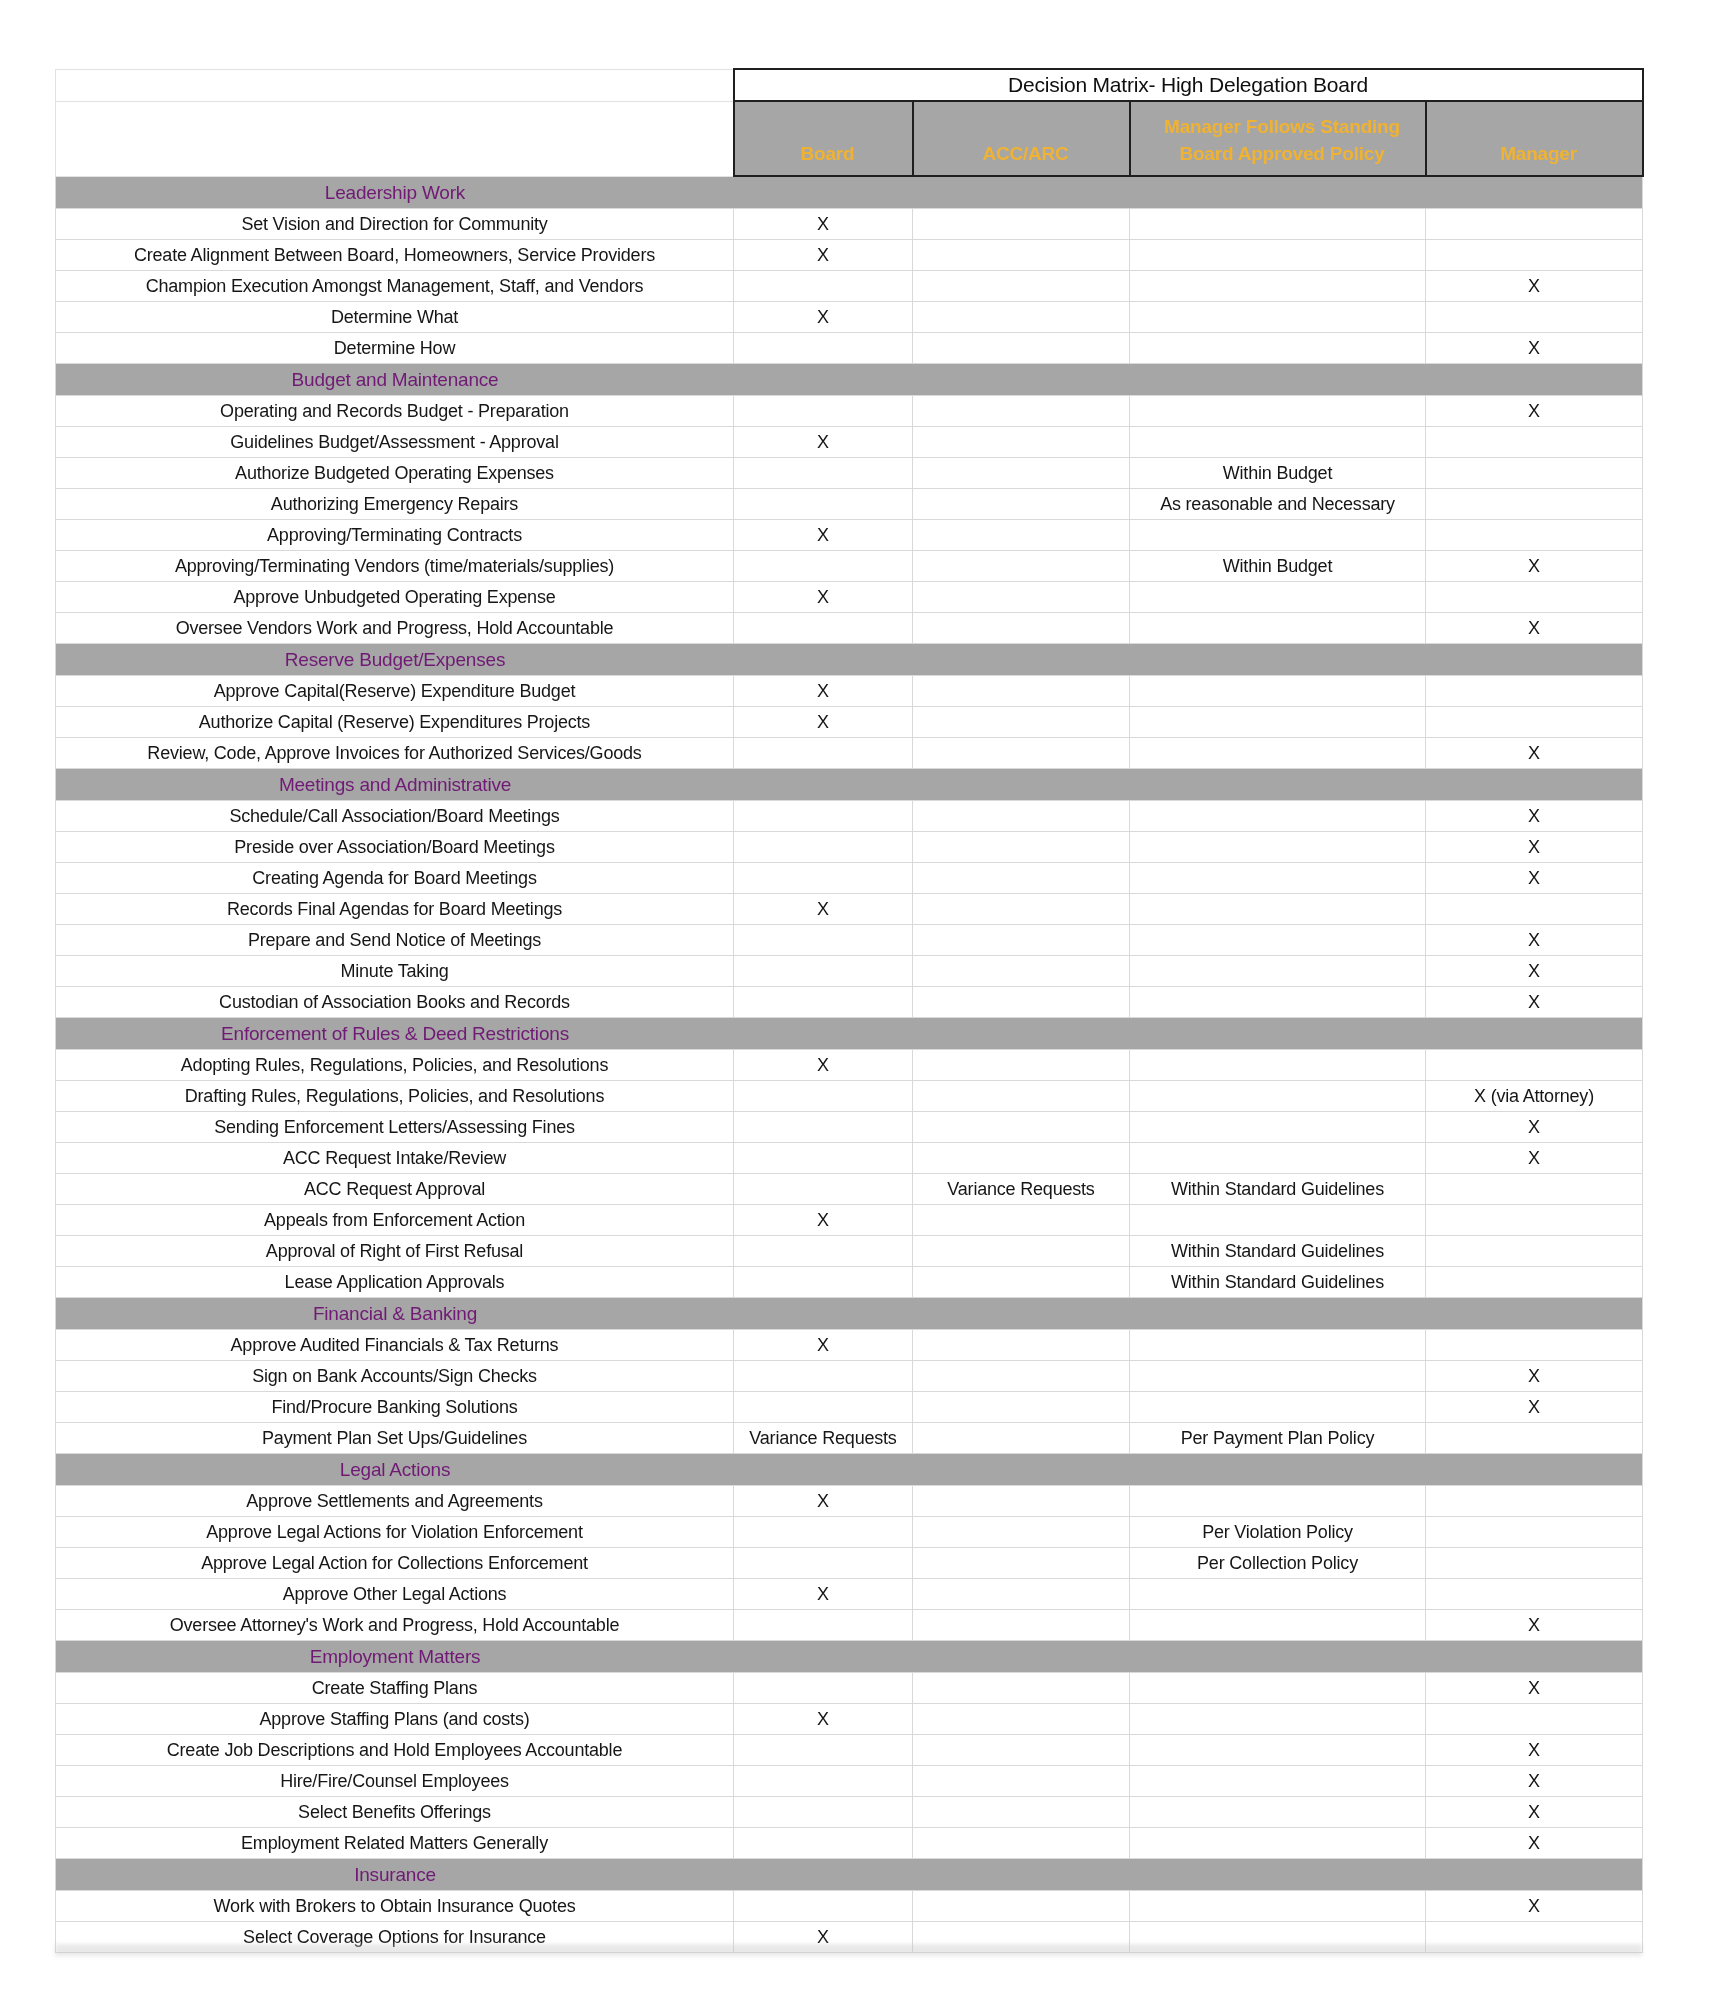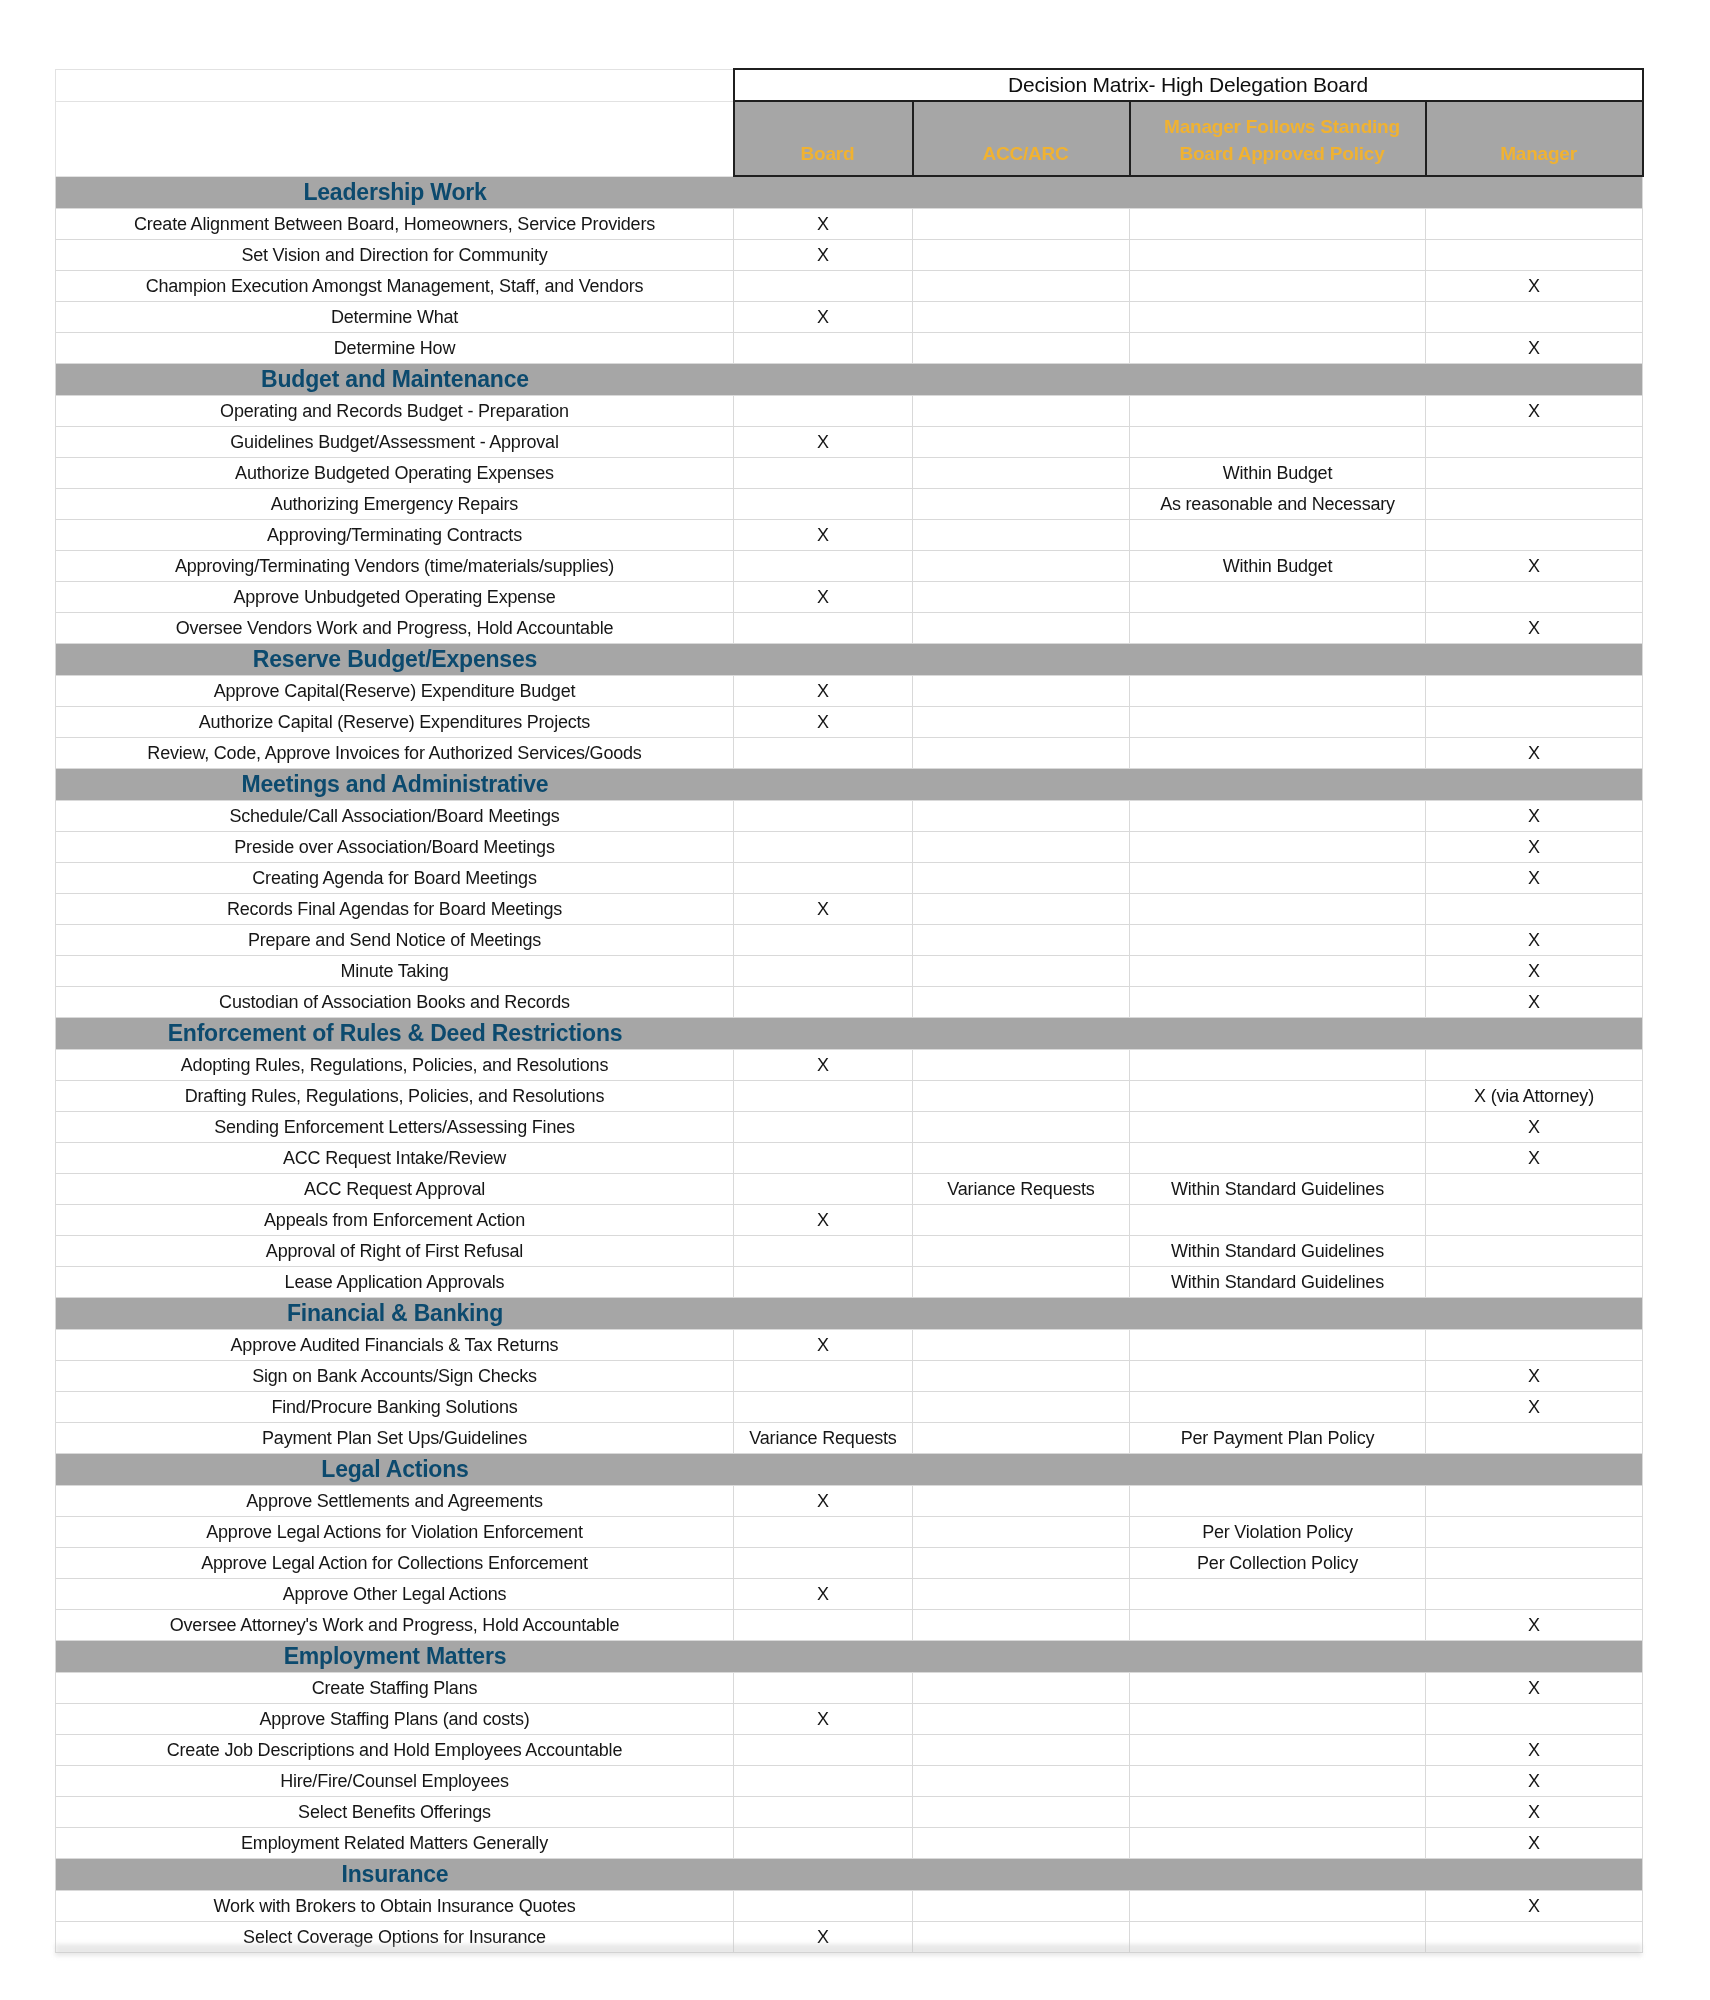--- a/index.html
+++ b/index.html
@@ -63,24 +63,24 @@
   tr.section-row{height:31px;}
   td.section-cell{
     background:#a6a6a6;
     border:1px solid #d9d9d9;
     padding:0;
     vertical-align:middle;
   }
   .section-label{
     width:678px;
     text-align:center;
-    font-weight:bold;
-    font-size:23px;
+    font-weight:normal;
+    font-size:19px;
     letter-spacing:-0.2px;
-    color:#0c4a6e;
+    color:#701a75;
     line-height:31px;
   }
 
   tr.data-row{height:31px;}
   td.task, td.cell{
     border:1px solid #d9d9d9;
     background:#ffffff;
     text-align:center;
     vertical-align:middle;
     font-size:18px;
@@ -127,29 +127,29 @@
         <td class="head">Manager</td>
       </tr>
 
   <tr class="section-row">
     <td class="section-cell" colspan="5">
       <div class="section-label">Leadership Work</div>
     </td>
   </tr>
 
   <tr class="data-row">
+    <td class="task">Set Vision and Direction for Community</td>
+    <td class="cell">X</td>
+    <td class="cell"></td>
+    <td class="cell"></td>
+    <td class="cell"></td>
+  </tr>
+
+  <tr class="data-row">
     <td class="task">Create Alignment Between Board, Homeowners, Service Providers</td>
-    <td class="cell">X</td>
-    <td class="cell"></td>
-    <td class="cell"></td>
-    <td class="cell"></td>
-  </tr>
-
-  <tr class="data-row">
-    <td class="task">Set Vision and Direction for Community</td>
     <td class="cell">X</td>
     <td class="cell"></td>
     <td class="cell"></td>
     <td class="cell"></td>
   </tr>
 
   <tr class="data-row">
     <td class="task">Champion Execution Amongst Management, Staff, and Vendors</td>
     <td class="cell"></td>
     <td class="cell"></td>

